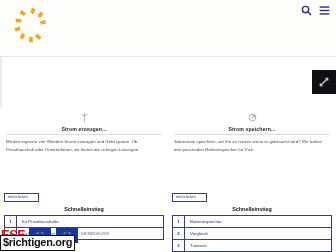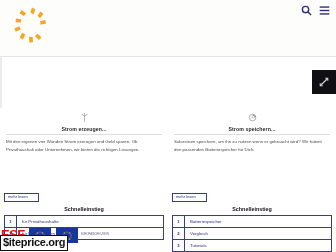--- a/index.html
+++ b/index.html
@@ -371,14 +371,14 @@
       <span class="star" style="left:3.8px; top:8.4px;"></span>
       <span class="star" style="left:1.4px; top:7.6px;"></span>
       <span class="star" style="left:0px;   top:5.6px;"></span>
       <span class="star" style="left:0px;   top:3.2px;"></span>
       <span class="star" style="left:1.4px; top:1px;"></span>
     </div>
   </div>
 
   <div class="eu-caption">EUROPÄISCHE UNION</div>
 
-  <div class="watermark">$iteprice.org</div>
+  <div class="watermark">$richtigen.org</div>
 </div>
 
 </body></html>

